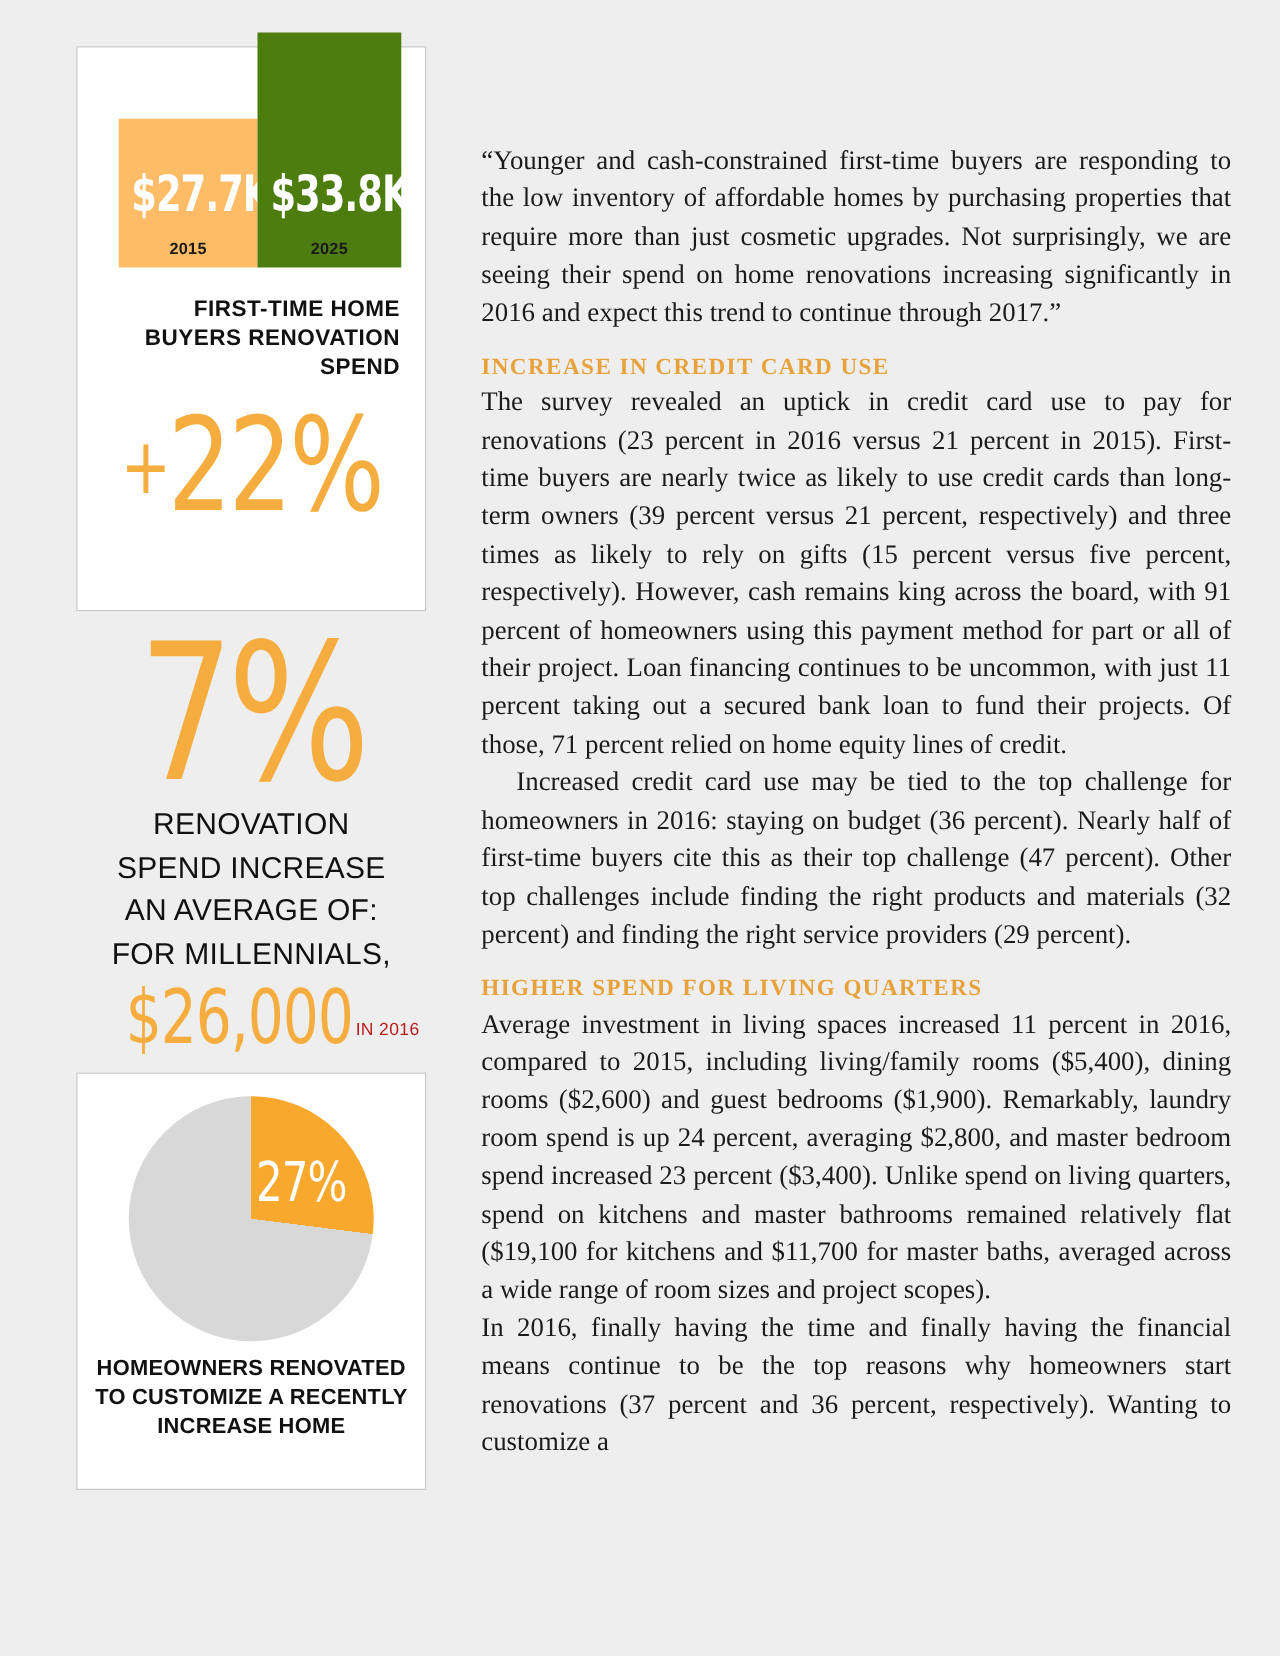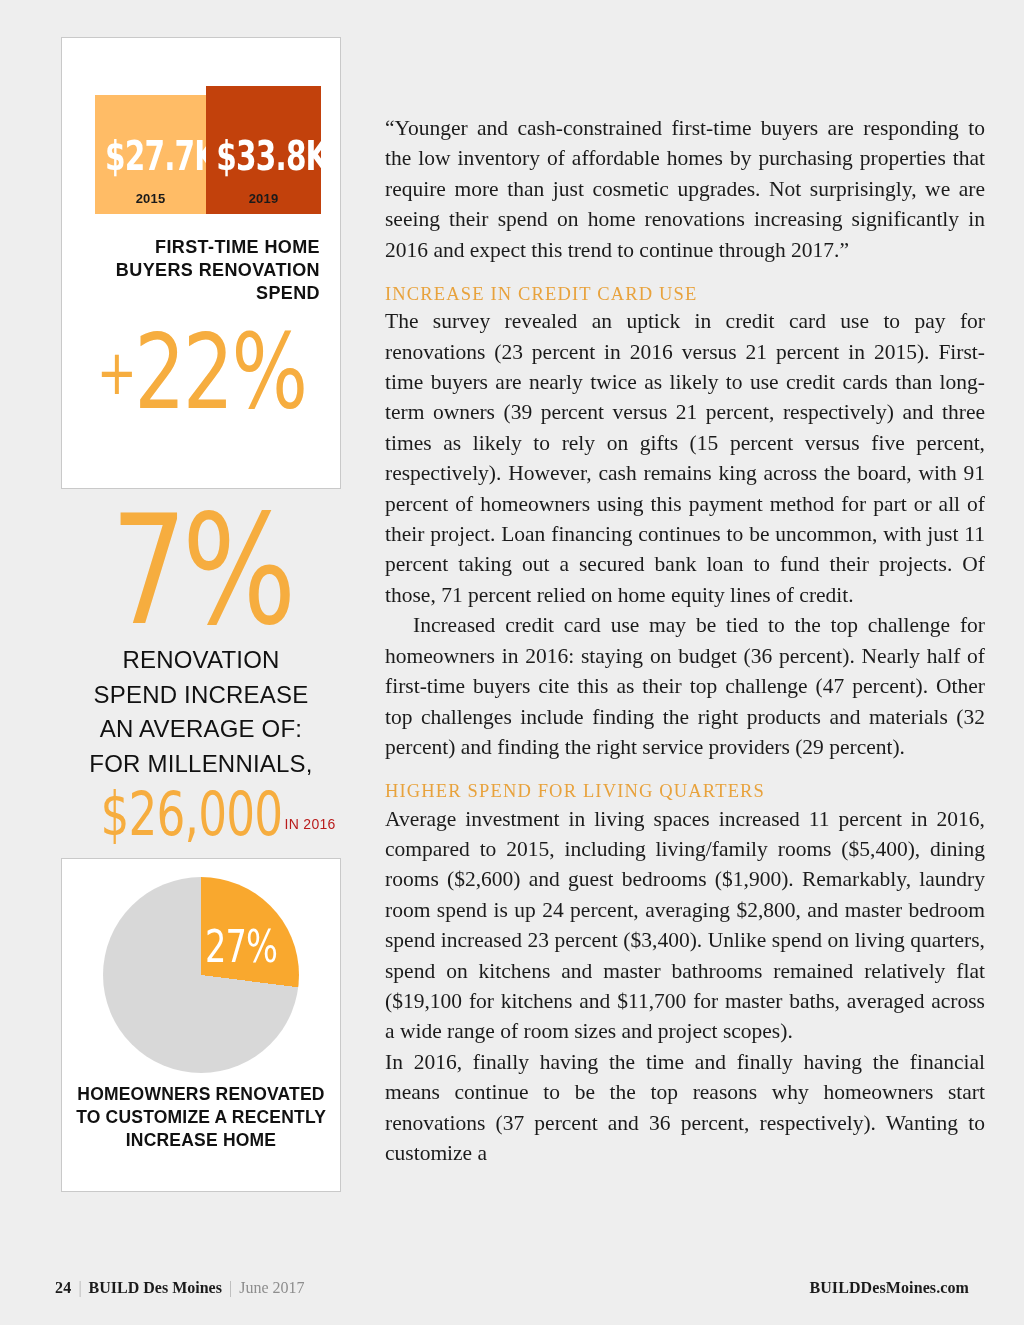--- a/index.html
+++ b/index.html
@@ -60,22 +60,22 @@
   }
   .bar-2015 {
     left: 0;
     width: 111px;
     height: 119px;
     background: #ffbc66;
   }
   .bar-2016 {
     left: 111px;
     width: 115px;
-    height: 128px;
-    background: #c2410c;
+    height: 188px;
+    background: #4d7c0f;
   }
   .bar-value {
     display: block;
     color: #ffffff;
     font-family: "Liberation Sans Narrow", "DejaVu Sans Condensed", "Liberation Sans", sans-serif;
     font-weight: 700;
     font-size: 40px;
     line-height: 1;
     letter-spacing: -1px;
     transform: scaleX(0.82);
@@ -238,21 +238,21 @@
     color: #1b1b1b;
     text-align: justify;
     text-justify: inter-word;
     hyphens: none;
   }
   .text-col p.indent { text-indent: 28px; }
   .sec-head {
     margin: 18px 0 1px 0;
     color: #e8a23c;
     font-family: "Liberation Serif", "DejaVu Serif", serif;
-    font-weight: 400;
+    font-weight: 700;
     font-size: 18.5px;
     letter-spacing: 1.15px;
     text-transform: uppercase;
     line-height: 1.2;
   }
 
   
   .footer {
     position: absolute;
     left: 55px;
@@ -296,21 +296,21 @@
 
     <div class="card card-bars">
 
       <div class="bars-wrap">
         <div class="bar bar-2015">
           <span class="bar-value">$27.7K</span>
           <span class="bar-label">2015</span>
         </div>
         <div class="bar bar-2016">
           <span class="bar-value">$33.8K</span>
-          <span class="bar-label">2019</span>
+          <span class="bar-label">2025</span>
         </div>
       </div>
 
       <div class="bars-caption">
         <span class="ln">FIRST-TIME HOME</span>
         <span class="ln">BUYERS RENOVATION</span>
         <span class="ln">SPEND</span>
       </div>
 
       <div class="big-pct"><span class="plus">+</span><span>22%</span></div>
@@ -345,18 +345,14 @@
     <div class="sec-head">INCREASE IN CREDIT CARD USE</div>
     <p>The survey revealed an uptick in credit card use to pay for renovations (23 percent in 2016 versus 21 percent in 2015). First-time buyers are nearly twice as likely to use credit cards than long-term owners (39 percent versus 21 percent, respectively) and three times as likely to rely on gifts (15 percent versus five percent, respectively). However, cash remains king across the board, with 91 percent of homeowners using this payment method for part or all of their project. Loan financing continues to be uncommon, with just 11 percent taking out a secured bank loan to fund their projects. Of those, 71 percent relied on home equity lines of credit.</p>
     <p class="indent">Increased credit card use may be tied to the top challenge for homeowners in 2016: staying on budget (36 percent). Nearly half of first-time buyers cite this as their top challenge (47 percent). Other top challenges include finding the right products and materials (32 percent) and finding the right service providers (29 percent).</p>
 
     <div class="sec-head">HIGHER SPEND FOR LIVING QUARTERS</div>
     <p>Average investment in living spaces increased 11 percent in 2016, compared to 2015, including living/family rooms ($5,400), dining rooms ($2,600) and guest bedrooms ($1,900). Remarkably, laundry room spend is up 24 percent, averaging $2,800, and master bedroom spend increased 23 percent ($3,400). Unlike spend on living quarters, spend on kitchens and master bathrooms remained relatively flat ($19,100 for kitchens and $11,700 for master baths, averaged across a wide range of room sizes and project scopes).</p>
 
     <p>In 2016, finally having the time and finally having the financial means continue to be the top reasons why homeowners start renovations (37 percent and 36 percent, respectively). Wanting to customize a</p>
   </div>
 
-  <div class="footer">
-    <div class="footer-left"><span class="pg">24</span><span class="sep">|</span><span class="mag">BUILD Des Moines</span><span class="sep">|</span><span class="date">June 2017</span></div>
-    <div class="footer-right">BUILDDesMoines.com</div>
-  </div>
 
 </div>
 
 </body></html>

